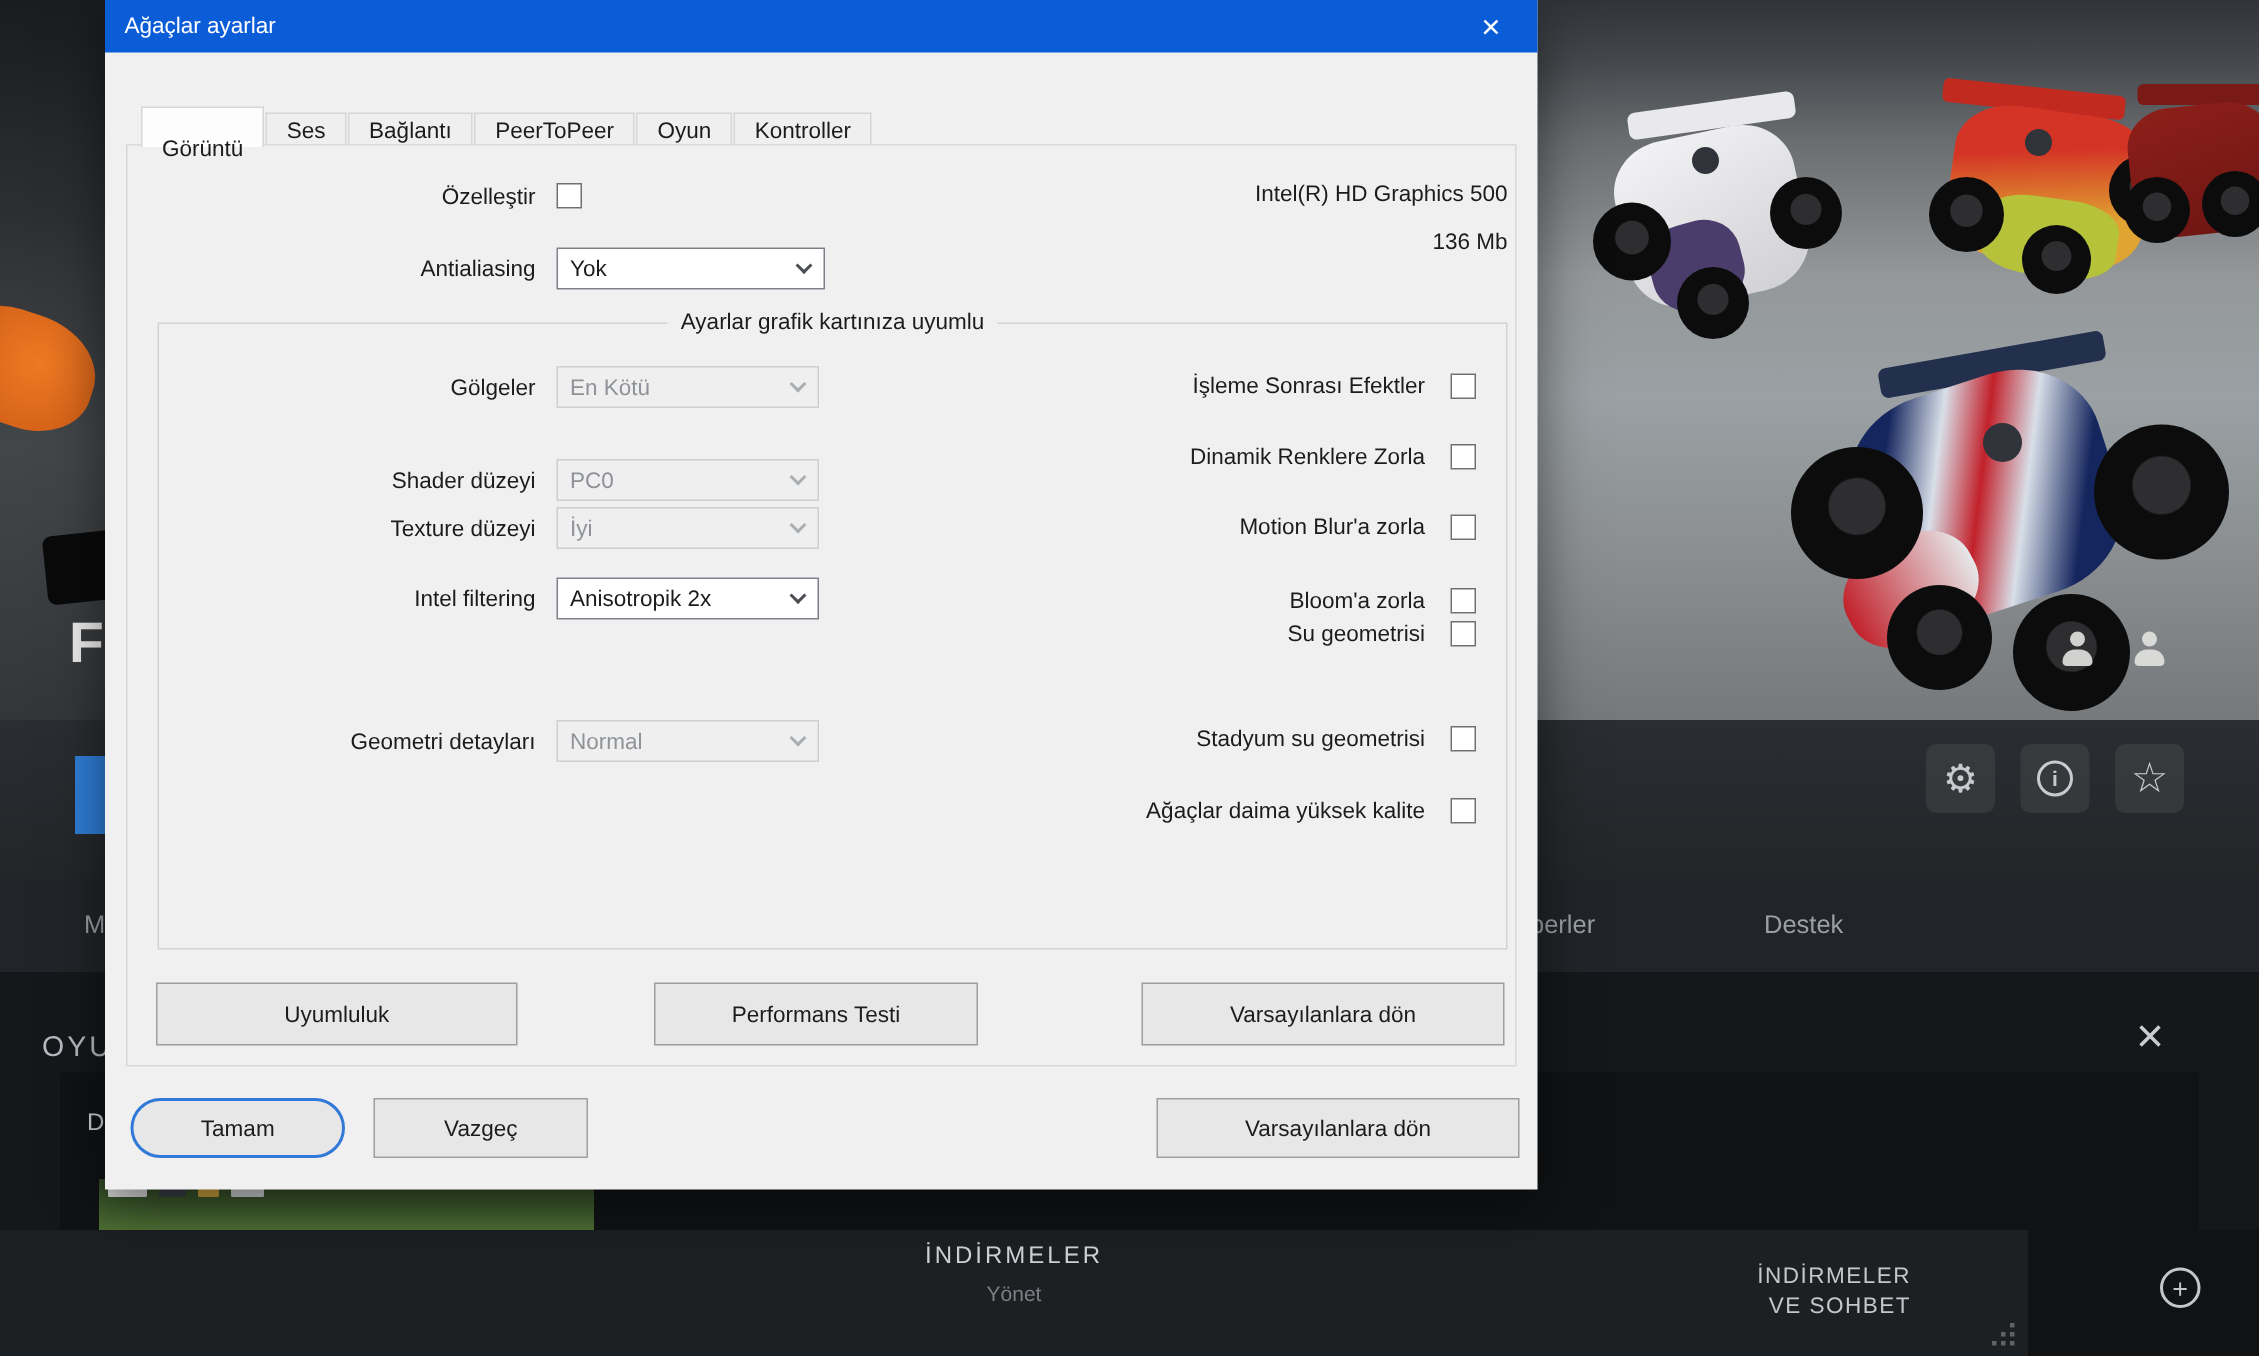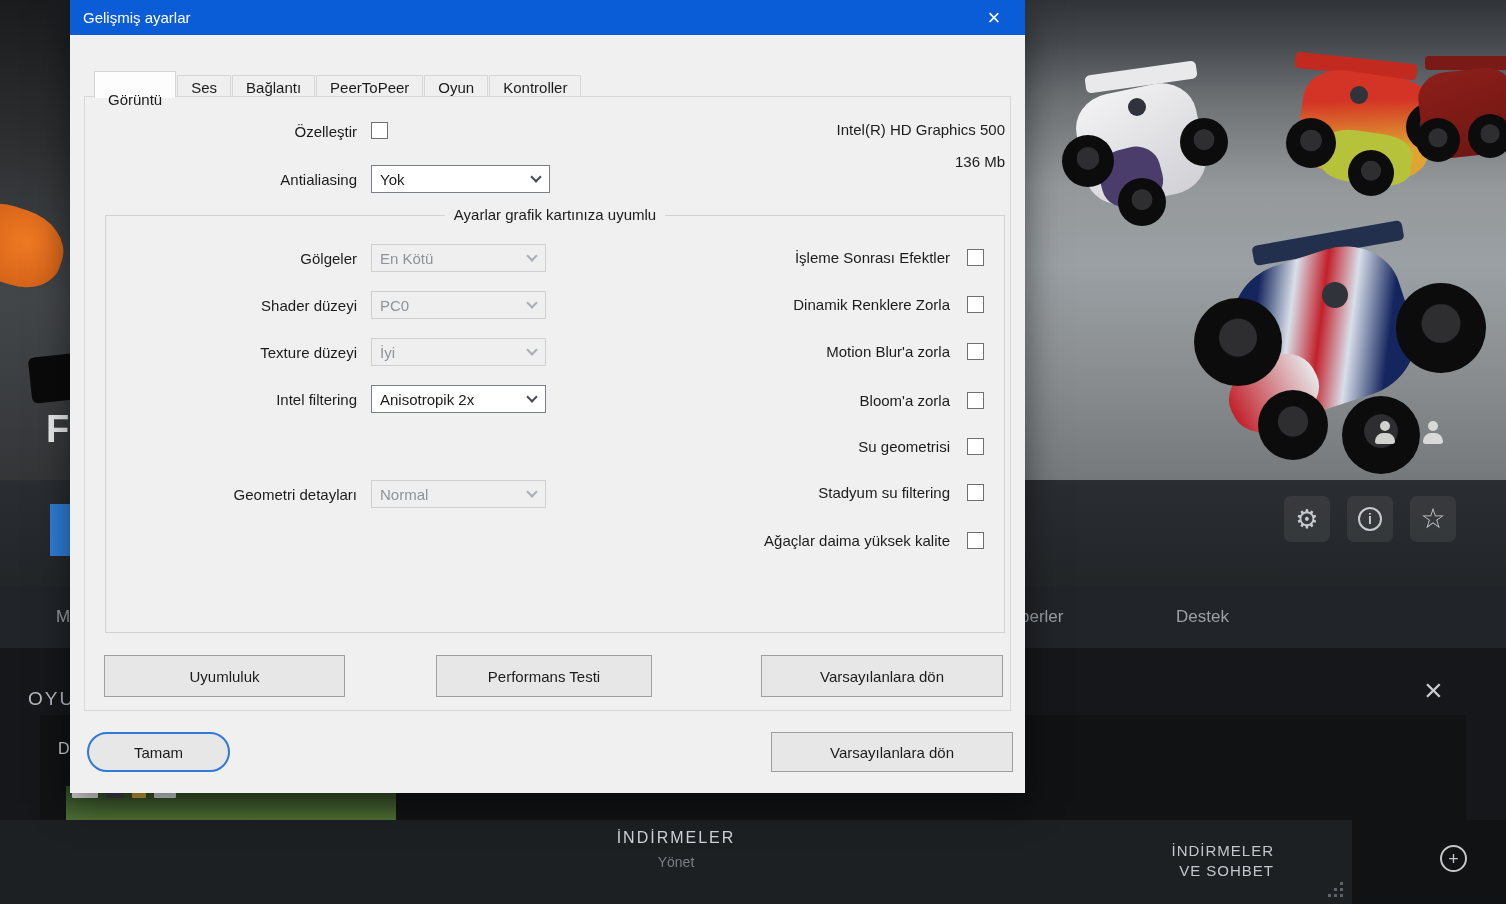--- a/index.html
+++ b/index.html
@@ -202,21 +202,21 @@
     <div class="plus-circle">
       <span>+</span>
     </div>
     <div class="grip">
         <i></i>
       </div>
   </div>
 
   <div class="dialog">
     <div class="titlebar">
-      <span class="t">Gelişmiş ayarlar</span>
+      <span class="t">Ağaçlar ayarlar</span>
       <span class="close-x">×</span>
     </div>
 
     <div class="tabs">
       <div class="tab active">Görüntü</div>
       <div class="tab">Ses</div>
       <div class="tab">Bağlantı</div>
       <div class="tab">PeerToPeer</div>
       <div class="tab">Oyun</div>
       <div class="tab">Kontroller</div>
@@ -241,21 +241,21 @@
       <span class="gb-title">Ayarlar grafik kartınıza uyumlu</span>
     </div>
 
     <div class="form-row" style="top:244px;">
       <label class="flabel">Gölgeler</label>
       <div class="combo disabled">
         <span>En Kötü</span>
         <span class="chev"></span>
       </div>
     </div>
-    <div class="form-row" style="top:291px;">
+    <div class="form-row" style="top:306px;">
       <label class="flabel">Shader düzeyi</label>
       <div class="combo disabled">
         <span>PC0</span>
         <span class="chev"></span>
       </div>
     </div>
     <div class="form-row" style="top:338px;">
       <label class="flabel">Texture düzeyi</label>
       <div class="combo disabled">
         <span>İyi</span>
@@ -286,34 +286,35 @@
       <span class="cb"></span>
     </div>
     <div class="check-row" style="top:341px;">
       <label>Motion Blur'a zorla</label>
       <span class="cb"></span>
     </div>
     <div class="check-row" style="top:390px;">
       <label>Bloom'a zorla</label>
       <span class="cb"></span>
     </div>
-    <div class="check-row" style="top:436px;">
+    <div class="check-row" style="top:412px;">
       <label>Su geometrisi</label>
       <span class="cb"></span>
     </div>
     <div class="check-row" style="top:482px;">
-      <label>Stadyum su filtering</label>
+      <label>Stadyum su geometrisi</label>
       <span class="cb"></span>
     </div>
     <div class="check-row" style="top:530px;">
       <label>Ağaçlar daima yüksek kalite</label>
       <span class="cb"></span>
     </div>
 
     <button class="win-btn" style="left:34px;top:655px;width:241px;">Uyumluluk</button>
     <button class="win-btn" style="left:366px;top:655px;width:216px;">Performans Testi</button>
     <button class="win-btn" style="left:691px;top:655px;width:242px;">Varsayılanlara dön</button>
 
     <button class="win-btn small focus" style="left:17px;top:732px;width:143px;border-radius:20px;">Tamam</button>
+    <button class="win-btn small" style="left:179px;top:732px;width:143px;">Vazgeç</button>
     <button class="win-btn small" style="left:701px;top:732px;width:242px;">Varsayılanlara dön</button>
   </div>
 
 </div>
 
 </body></html>

